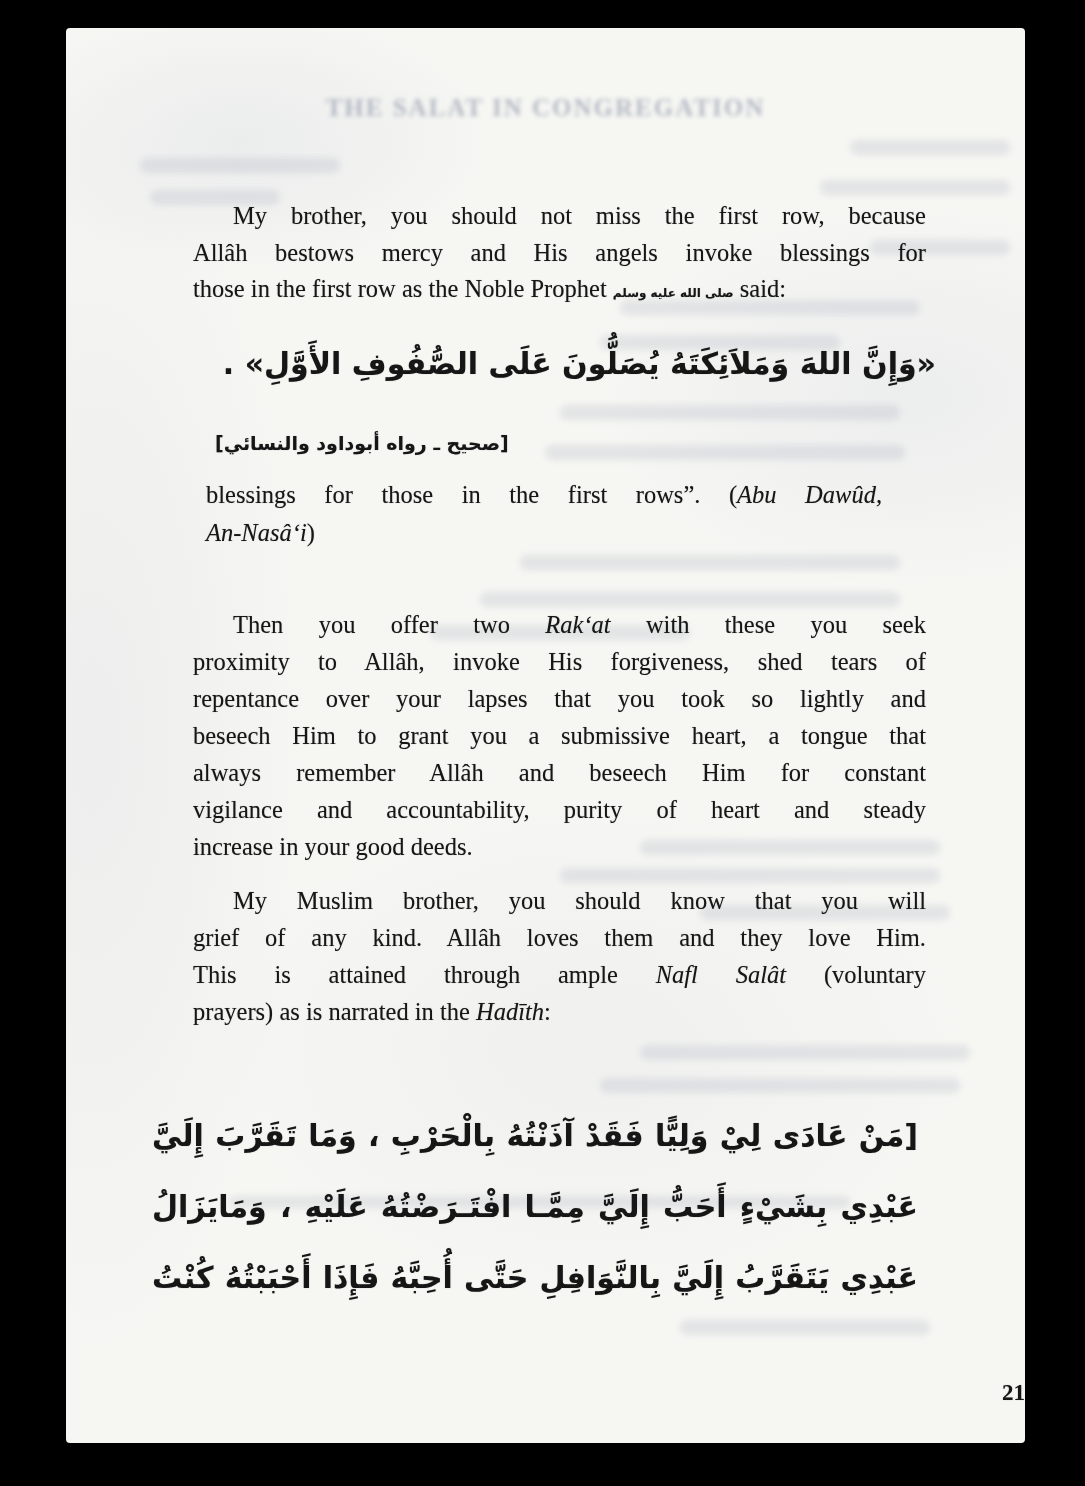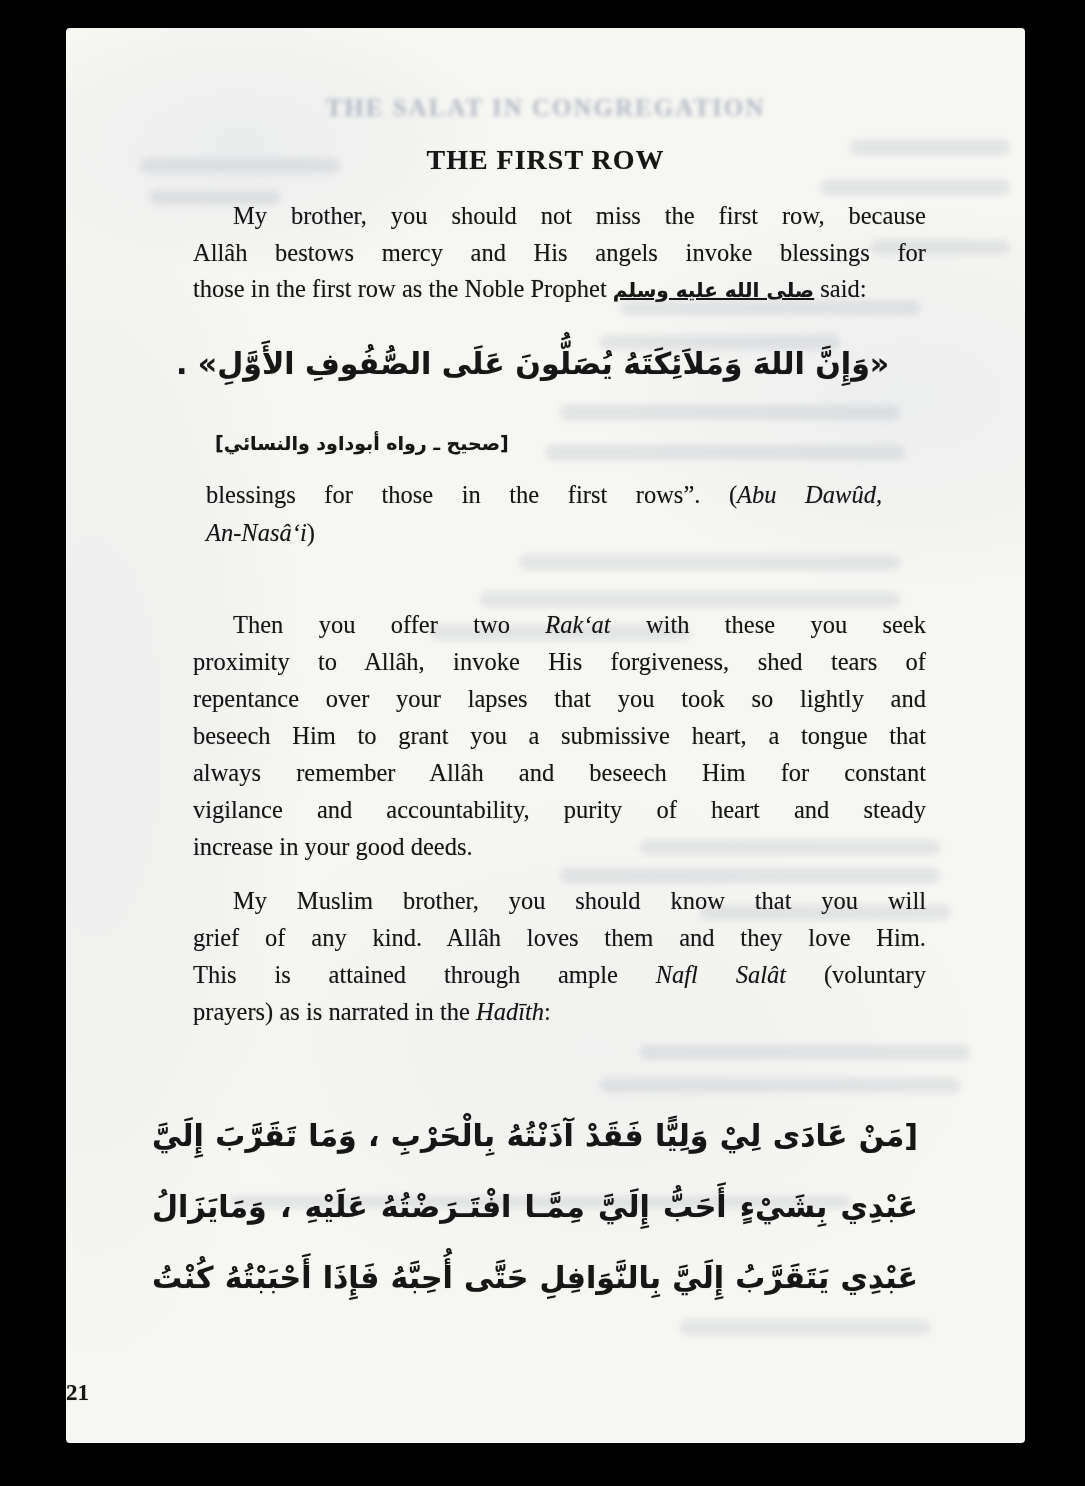--- a/index.html
+++ b/index.html
@@ -57,40 +57,39 @@
   #para2{ top:578px; line-height:37px; }
   #para3{ top:854px; line-height:37px; }
   .arabic{
     direction:rtl;
     font-family:"DejaVu Sans", sans-serif;
     font-weight:bold;
   }
   #arabic1{
     position:absolute; left:110px; width:760px; top:300px;
     font-size:30px; line-height:72px;
-    text-align:left;
+    text-align:right;
   }
   #attribution{
     position:absolute; left:149px; top:398px;
     font-size:19px; line-height:34px;
   }
   #arabic2{
     position:absolute; left:86px; width:766px; top:1072px;
     font-size:30px; line-height:71px;
   }
   #arabic2 .pline{ text-align:justify; text-align-last:justify; }
   .ar-inline{
     font-family:"DejaVu Sans", sans-serif;
-    font-size:20px; font-weight:bold;
+    font-size:12px; font-weight:bold;
     letter-spacing:-1px;
-    text-decoration:underline;
   }
   .page-number{
     position:absolute; left:0; right:0; top:1352px;
-    text-align:left;
+    text-align:right;
     font-size:23px; font-weight:bold;
   }
   i{ font-style:italic; }
 </style>
 </head>
 <body>
 
 <div class="page">
 
   <div class="ghost-header">THE SALAT IN CONGREGATION</div>
@@ -108,21 +107,20 @@
   <div class="ghost-bar" style="left:414px;top:564px;width:420px;"></div>
   <div class="ghost-bar" style="left:364px;top:597px;width:260px;"></div>
   <div class="ghost-bar" style="left:574px;top:812px;width:300px;"></div>
   <div class="ghost-bar" style="left:494px;top:840px;width:380px;"></div>
   <div class="ghost-bar" style="left:634px;top:877px;width:250px;"></div>
   <div class="ghost-bar" style="left:574px;top:1017px;width:330px;"></div>
   <div class="ghost-bar" style="left:534px;top:1050px;width:360px;"></div>
   <div class="ghost-bar" style="left:614px;top:1292px;width:250px;"></div>
   <div class="ghost-bar" style="left:164px;top:1168px;width:620px;height:12px;"></div>
 
-  <div class="title txt">THE FIRST ROW</div>
 
   <div class="para txt" id="para1">
       <div class="pline pfirst">My brother, you should not miss the first row, because</div>
       <div class="pline">Allâh bestows mercy and His angels invoke blessings for</div>
       <div class="pline plast">those in the first row as the Noble Prophet <span class="ar-inline">صلى الله عليه وسلم</span> said:</div>
     </div>
 
   <div class="arabic txt" id="arabic1">«وَإِنَّ اللهَ وَمَلاَئِكَتَهُ يُصَلُّونَ عَلَى الصُّفُوفِ الأَوَّلِ» .</div>
 
   <div class="arabic txt" id="attribution">[صحيح ـ رواه أبوداود والنسائي]</div>

